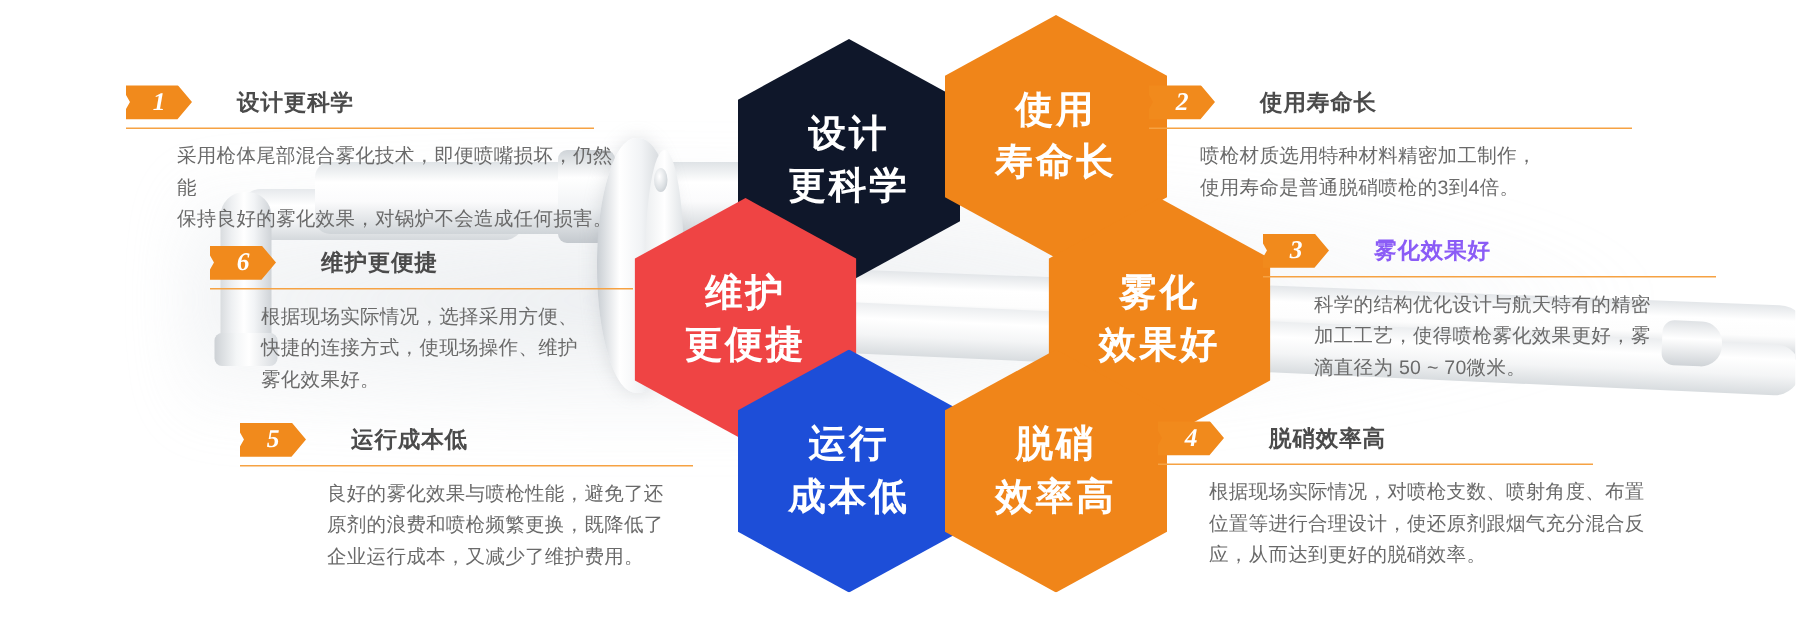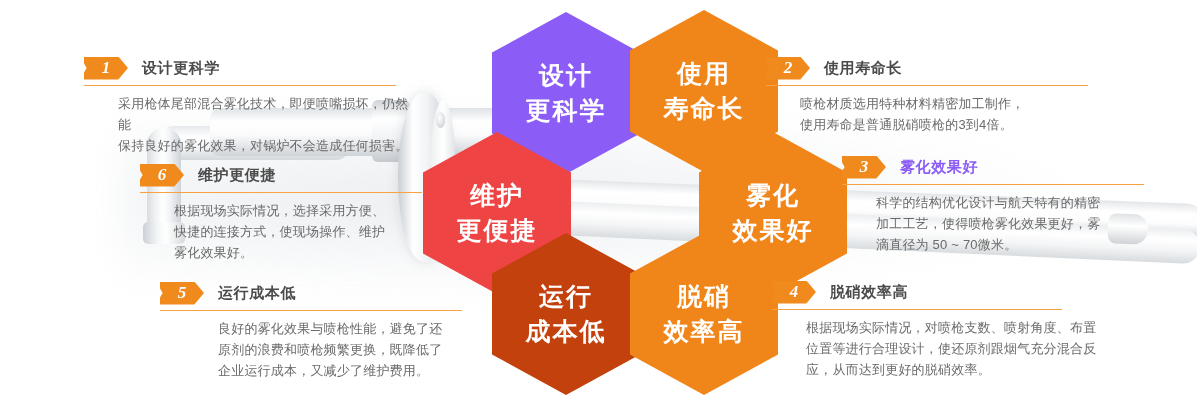--- a/index.html
+++ b/index.html
@@ -109,21 +109,21 @@
   .info-head { display: flex; align-items: center; height: 24px; }
   .badge {
     width: 44px; height: 23px; flex: none;
     display: flex; align-items: center; justify-content: center;
     color: #ffffff; font-size: 17px; font-style: italic; font-weight: bold;
     font-family: "Liberation Serif", "DejaVu Serif", serif;
     -webkit-clip-path: polygon(0 0, 78% 0, 100% 50%, 78% 100%, 0 100%, 0 70%, 6% 50%, 0 30%);
     clip-path: polygon(0 0, 78% 0, 100% 50%, 78% 100%, 0 100%, 0 70%, 6% 50%, 0 30%);
   }
   .info-title {
-    margin-left: 14px;
+    margin-left: 30px;
     font-size: 15px;
     font-weight: bold;
     color: #4b4b4b;
     letter-spacing: .6px;
     white-space: nowrap;
   }
   .rule { height: 1px; margin-top: 5px; }
   .info-body {
     margin-top: 7px;
     font-size: 13px;
@@ -151,37 +151,37 @@
     <div class="pg-flange-face"></div>
     <div class="pg-bolt" style="left:436px; top:112px;"></div>
     <div class="pg-bolt" style="left:440px; top:168px;"></div>
     <div class="pg-bolt" style="left:436px; top:226px;"></div>
     <div class="pg-lance"></div>
     <div class="pg-lance2"></div>
     <div class="pg-lance-tip"></div>
   </div>
 
   <div>
-      <div class="hex" style="left: 492px; top: 12px; background: #8b5cf6;">
+      <div class="hex" style="left: 492px; top: 26px; background: #0f172a;">
         <span class="l1">设计</span>
         <span class="l2">更科学</span>
       </div>
       <div class="hex" style="left: 630px; top: 10px; background: rgb(240, 133, 25);">
         <span class="l1">使用</span>
         <span class="l2">寿命长</span>
       </div>
       <div class="hex" style="left: 423px; top: 132px; background: #ef4444;">
         <span class="l1">维护</span>
         <span class="l2">更便捷</span>
       </div>
       <div class="hex" style="left: 699px; top: 132px; background: rgb(240, 133, 25);">
         <span class="l1">雾化</span>
         <span class="l2">效果好</span>
       </div>
-      <div class="hex" style="left: 492px; top: 233px; background: #c2410c;">
+      <div class="hex" style="left: 492px; top: 233px; background: #1d4ed8;">
         <span class="l1">运行</span>
         <span class="l2">成本低</span>
       </div>
       <div class="hex" style="left: 630px; top: 233px; background: rgb(240, 133, 25);">
         <span class="l1">脱硝</span>
         <span class="l2">效率高</span>
       </div>
     </div>
 
   <div>

